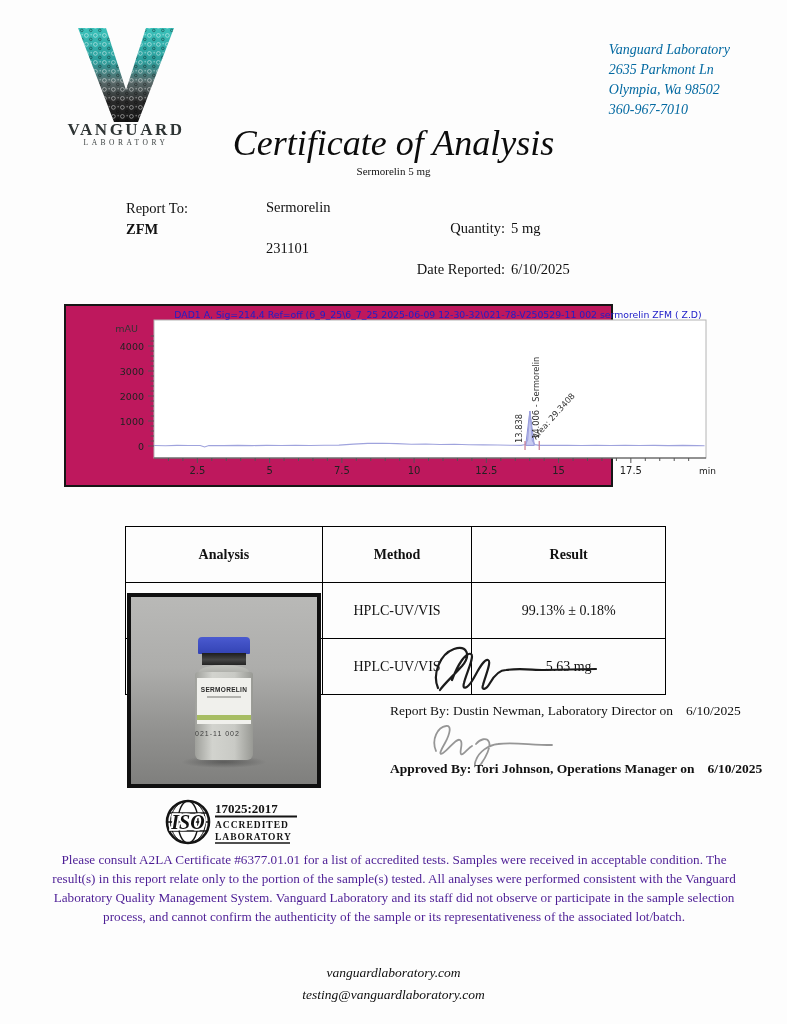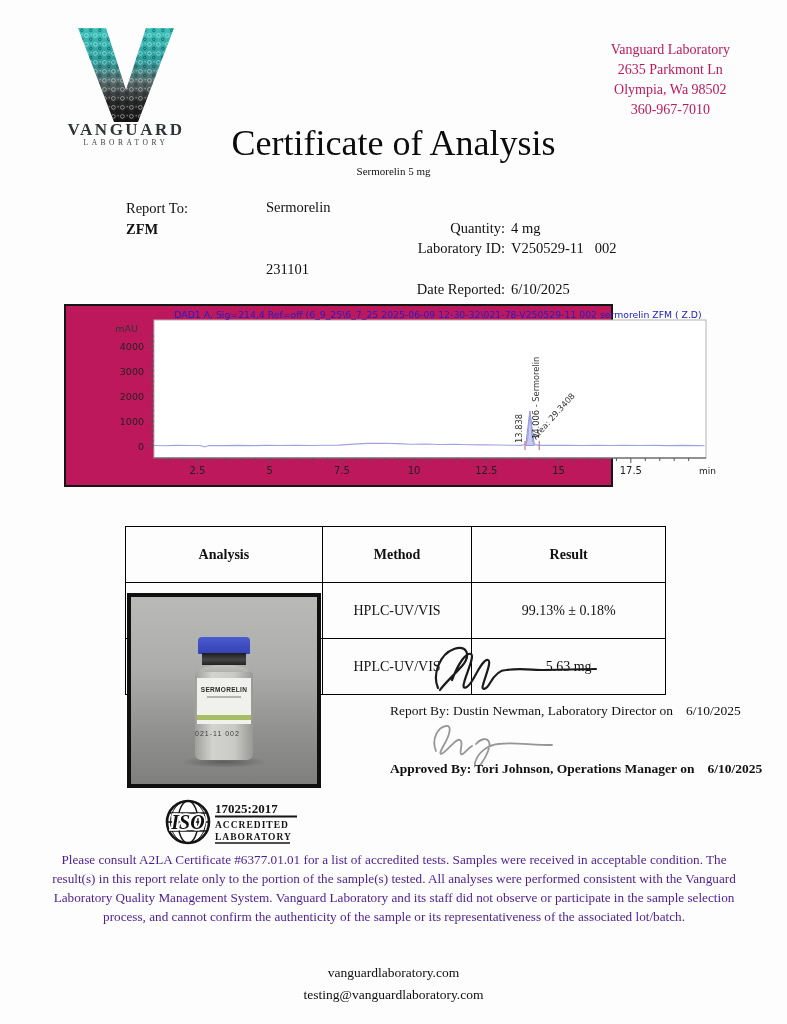--- a/index.html
+++ b/index.html
@@ -1,23 +1,23 @@
 <!DOCTYPE html>
 <html><head>
 <meta charset="utf-8">
 <style>
   html,body{margin:0;padding:0;background:#ffffff;}
   .page{position:relative;width:787px;height:1024px;background:#fdfdfd;overflow:hidden;
         font-family:"Liberation Serif",serif;color:#111;}
 
   
   .logo-svg{position:absolute;left:66px;top:24px;width:120px;height:124px;}
-  .address{position:absolute;right:57px;top:40px;text-align:center;font-size:14px;line-height:20px;color:#be185d;}
-
-  .doc-title{position:absolute;left:0;top:122px;width:100%;text-align:center;font-size:36px;color:#0c0c0c;}
+  .address{position:absolute;right:57px;top:40px;text-align:left;font-size:14px;line-height:20px;color:#0369a1;font-style:italic;}
+
+  .doc-title{position:absolute;left:0;top:122px;width:100%;text-align:center;font-size:36px;color:#0c0c0c;font-style:italic;}
   .doc-subtitle{position:absolute;left:0;top:165px;width:100%;text-align:center;font-size:11px;}
 
   
   .report-to{position:absolute;left:126px;top:198px;font-size:14.5px;line-height:20.5px;}
   .report-to .bold{font-weight:bold;}
   .info-grid{position:absolute;left:260px;top:197px;width:420px;font-size:14.5px;line-height:20.6px;}
   .info-row{display:flex;}
   .info-label{width:245px;text-align:right;}
   .info-value{margin-left:6px;white-space:pre-wrap;}
 
@@ -51,21 +51,21 @@
   .sig-line{position:absolute;font-size:13.5px;white-space:nowrap;}
   .sig-line .sig-date{margin-left:13px;}
   .sig-line-1{left:390px;top:703px;}
   .sig-line-2{left:390px;top:761px;font-weight:bold;}
 
   
   .iso-svg{position:absolute;left:162px;top:796px;width:154px;height:52px;}
 
   
   .disclaimer{position:absolute;left:52px;top:851px;width:684px;text-align:center;font-size:13.2px;line-height:1.43;color:#4c1d95;}
-  .footer{position:absolute;left:0;top:962px;width:100%;text-align:center;font-size:13.5px;line-height:1.6;color:#0e0e0e;}
+  .footer{position:absolute;left:0;top:962px;width:100%;text-align:center;font-size:13.5px;line-height:1.6;color:#0e0e0e;font-style:italic;}
 </style>
 </head>
 <body>
 
 <div class="page">
 
   <svg class="logo-svg" viewBox="0 0 120 124">
     <defs>
       <linearGradient id="vgrad" x1="0" y1="0" x2="0" y2="1">
         <stop offset="0" stop-color="#3cc2bb"></stop>
@@ -102,25 +102,21 @@
     <div>Report To:</div>
     <div class="bold">ZFM</div>
   </div>
 
   <div class="info-grid">
     <div class="info-row">
       <span class="info-value">Sermorelin</span>
     </div>
     <div class="info-row">
       <span class="info-label">Quantity:</span>
-      <span class="info-value">4 mg</span>
-    </div>
-    <div class="info-row">
-      <span class="info-label">Laboratory ID:</span>
-      <span class="info-value">V250529-11&nbsp;&nbsp;&nbsp;002</span>
+      <span class="info-value">5 mg</span>
     </div>
     <div class="info-row">
       <span class="info-value">231101</span>
     </div>
     <div class="info-row">
       <span class="info-label">Date Reported:</span>
       <span class="info-value">6/10/2025</span>
     </div>
   </div>
 

